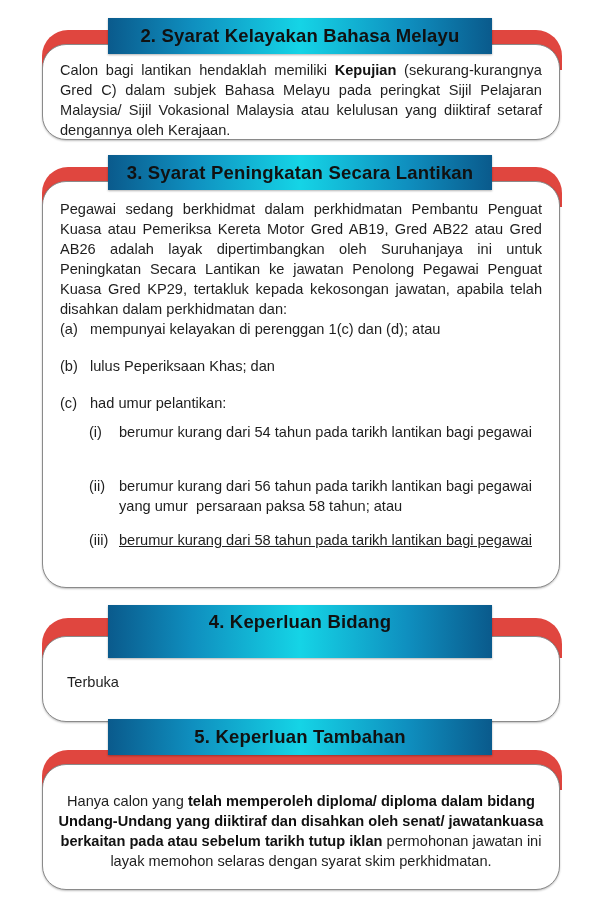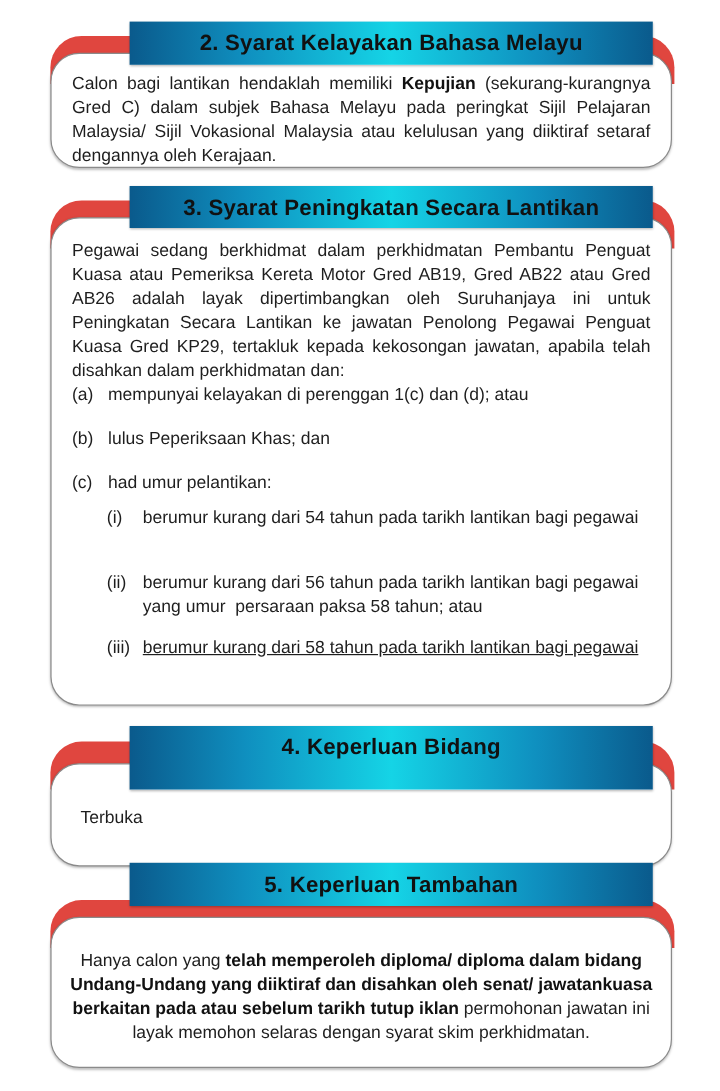--- a/index.html
+++ b/index.html
@@ -4,21 +4,21 @@
 <style>
   html, body { margin:0; padding:0; background:#ffffff; }
   body { width:600px; height:909px; position:relative; overflow:hidden;
          font-family:"Liberation Sans", sans-serif; color:#1a1a1a; }
   .section { position:absolute; left:0; width:600px; }
   .red-tab { position:absolute; left:42px; width:520px; height:40px;
              background:#e0463f; border-radius:26px 26px 0 0; }
   .card { position:absolute; left:42px; width:518px; background:#ffffff;
           border:1.5px solid #8a8a8a; border-radius:24px;
           box-shadow: 0 1px 2px rgba(0,0,0,0.25); box-sizing:border-box; }
-  .banner { position:absolute; left:108px; width:436px; box-sizing:border-box;
+  .banner { position:absolute; left:108px; width:384px; box-sizing:border-box;
             background:linear-gradient(90deg,#0a5a8c 0%,#0f8fbf 22%,#15d4e6 50%,#0f8fbf 78%,#0a5a8c 100%);
             text-align:center; color:#111; font-weight:bold; z-index:3;
             box-shadow:0 1px 2px rgba(0,0,0,0.3); }
   .banner .t { font-size:18.5px; letter-spacing:0.2px; }
   .banner .st { font-size:14px; }
   .body-text { position:absolute; left:60px; width:482px; font-size:14.6px; line-height:20px;
                text-align:justify; color:#1e1e1e; }
   .item { position:absolute; font-size:14.6px; line-height:20px; color:#1e1e1e; }
   .lbl { position:absolute; }
   b { font-weight:bold; color:#111; }

